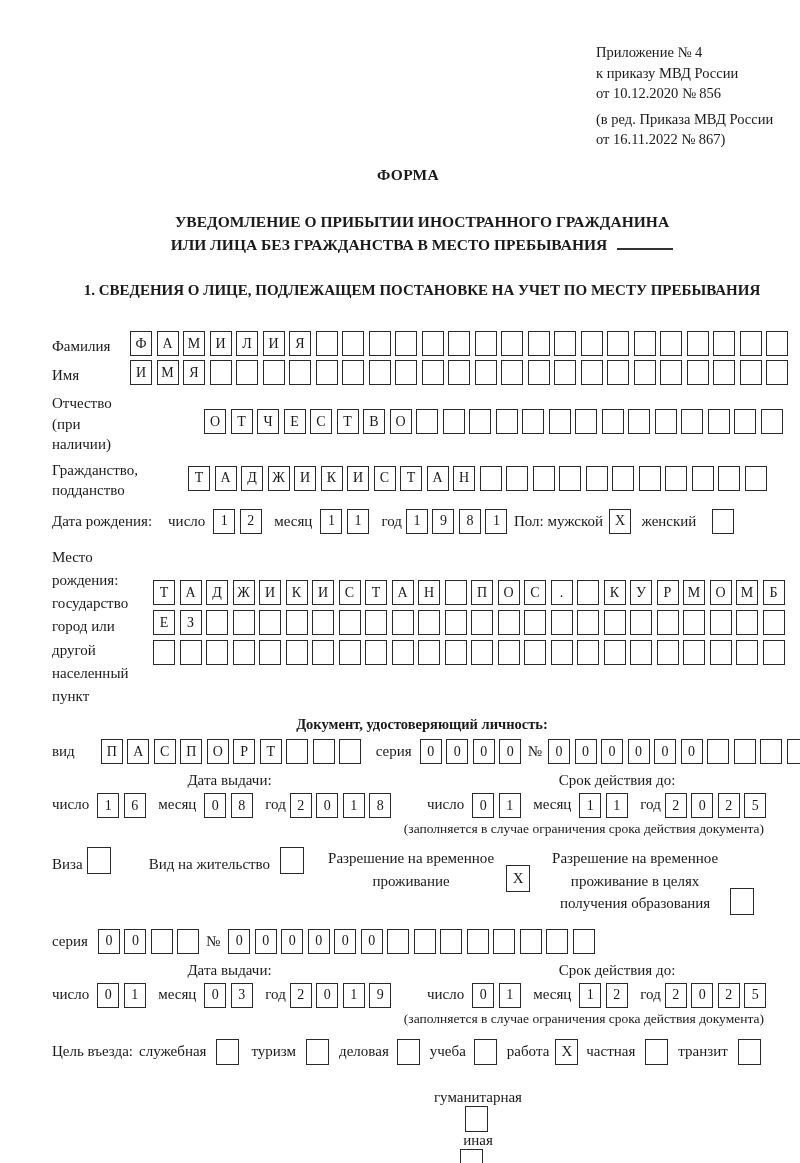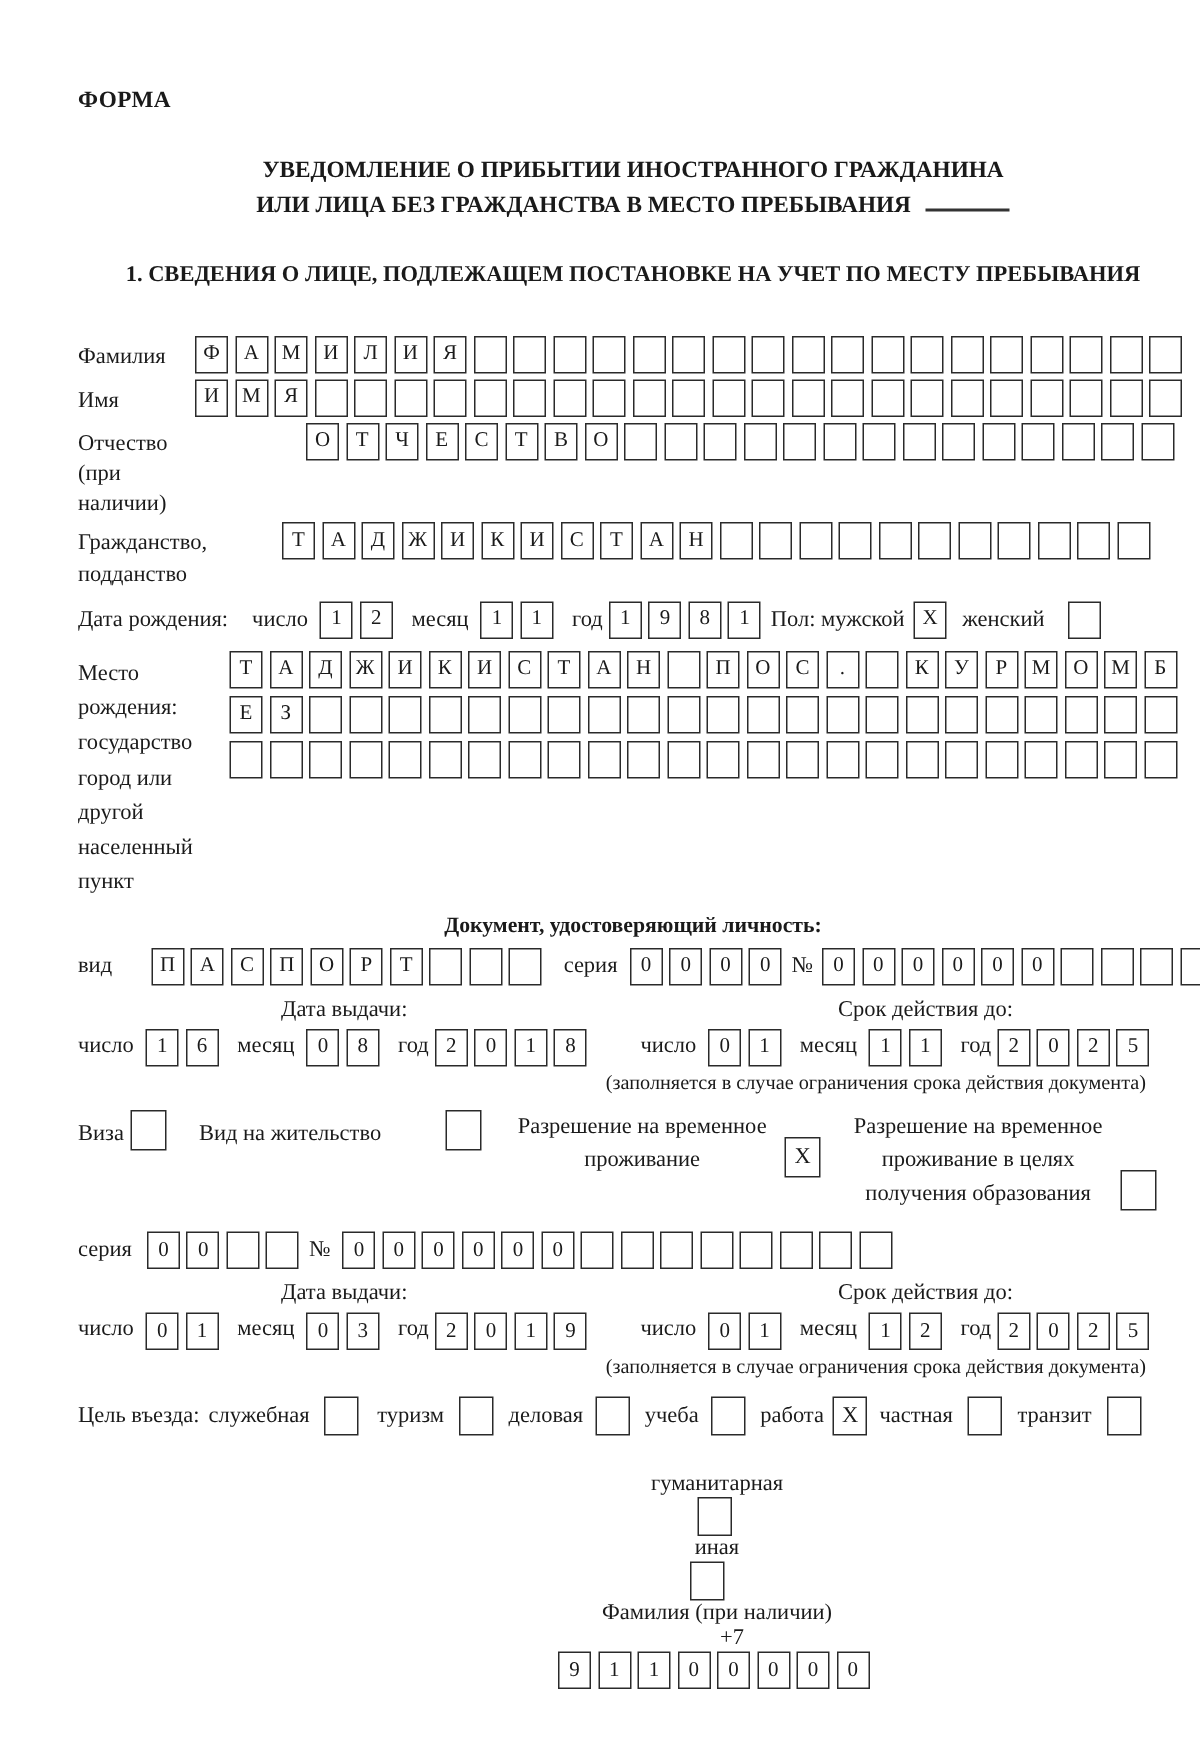--- a/index.html
+++ b/index.html
@@ -3,27 +3,27 @@
 <meta charset="utf-8">
 <style>
   * { margin:0; padding:0; box-sizing:border-box; }
   html,body { background:#ffffff; }
   body { font-family:"Liberation Serif","DejaVu Serif",serif; color:#1a1a1a; }
   .page { width:800px; height:1163px; background:#fff; padding:42px 8px 10px 52px; overflow:hidden; position:relative; }
 
   
   .appendix { margin-left:auto; width:196px; font-size:14.5px; line-height:1.42; }
   .appendix .gap { height:5px; }
-  .forma { text-align:left; font-weight:bold; font-size:15.5px; margin:16px 28px 0 0; letter-spacing:.3px; }
+  .forma { text-align:center; font-weight:bold; font-size:15.5px; margin:16px 28px 0 0; letter-spacing:.3px; }
   .title { text-align:center; font-weight:bold; font-size:15.5px; line-height:1.5; margin-top:26px; }
   .title .uline { display:inline-block; width:56px; border-bottom:2px solid #333; height:14px; margin-left:10px; }
   .section-title { font-weight:bold; font-size:15px; margin-top:26px; text-align:center; }
 
   
-  .row { display:flex; align-items:flex-start; margin-top:6px; }
+  .row { display:flex; align-items:center; margin-top:6px; }
   .lbl { font-size:15px; line-height:1.35; }
   .cells { display:flex; flex-wrap:nowrap; }
   .cell { width:22px; height:25px; border:1.6px solid #2a2a2a; margin-right:4.5px; display:flex; align-items:center; justify-content:center; font-size:14px; line-height:1; background:#fff; }
   .cbox { width:24px; height:27px; border:1.6px solid #2a2a2a; display:flex; align-items:center; justify-content:center; font-size:15px; background:#fff; flex:0 0 auto; }
 
   .w78 { width:78px; flex:0 0 78px; }
   .w101 { width:101px; flex:0 0 101px; }
   .w136 { width:136px; flex:0 0 136px; }
 
   .stack > div { margin-bottom:5px; }
@@ -50,20 +50,28 @@
   .purpose-line { display:flex; align-items:center; margin-top:12px; }
   .purpose-line .t { font-size:15px; white-space:nowrap; }
   .purpose-line .cbx { margin:0 14px 0 9px; }
   .cbx { width:23px; height:26px; border:1.6px solid #2a2a2a; display:flex; align-items:center; justify-content:center; font-size:15px; flex:0 0 auto; }
 </style>
 </head>
 <body>
 
 <div class="page">
 
+  <div class="appendix">
+    <div>Приложение № 4</div>
+    <div>к приказу МВД России</div>
+    <div>от 10.12.2020 № 856</div>
+    <div class="gap"></div>
+    <div>(в ред. Приказа МВД России</div>
+    <div>от 16.11.2022 № 867)</div>
+  </div>
 
   <div class="forma">ФОРМА</div>
 
   <div class="title">
     <div>УВЕДОМЛЕНИЕ О ПРИБЫТИИ ИНОСТРАННОГО ГРАЖДАНИНА</div>
     <div>
       <span>ИЛИ ЛИЦА БЕЗ ГРАЖДАНСТВА В МЕСТО ПРЕБЫВАНИЯ</span><span class="uline"></span>
     </div>
   </div>
 
@@ -390,21 +398,21 @@
     </div>
   </div>
   <div class="note">(заполняется в случае ограничения срока действия документа)</div>
 
 
   <div class="chkrow">
     <div class="pair">
       <span class="lbl" style="margin-right:4px;">Виза</span>
       <div class="cbox"></div>
     </div>
-    <div class="pair" style="margin-left:22px;gap:33px;">
+    <div class="pair" style="margin-left:38px;">
       <span class="lbl">Вид на жительство</span>
       <div class="cbox"></div>
     </div>
     <div class="pair" style="margin-left:24px;">
       <div class="mlabel">
         <div>Разрешение на временное</div>
         <div>проживание</div>
       </div>
       <div class="cbox" style="margin-left:12px;">X</div>
     </div>

